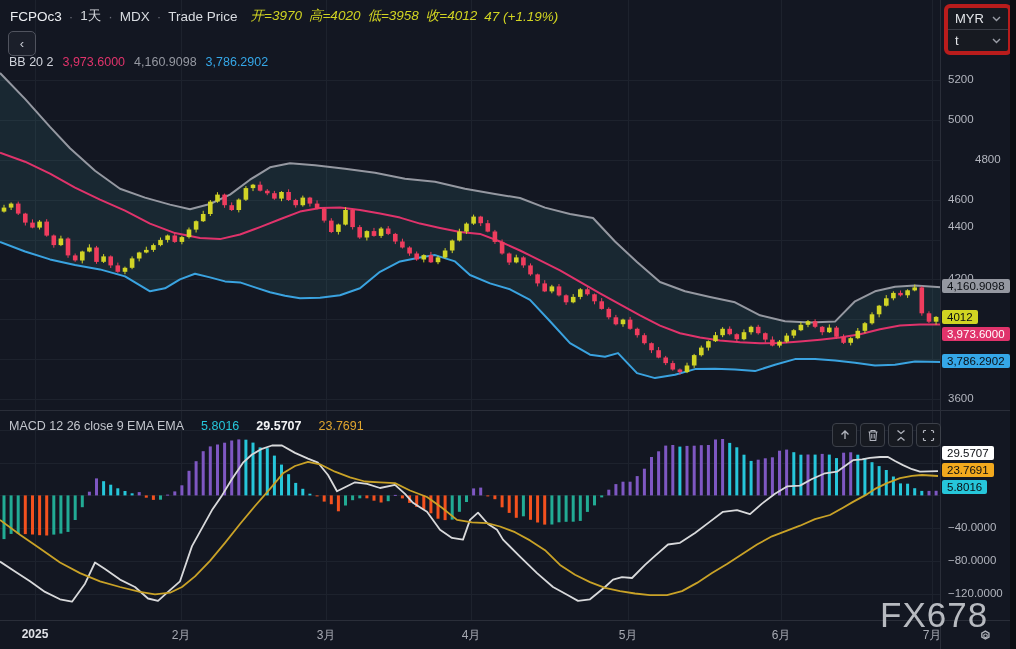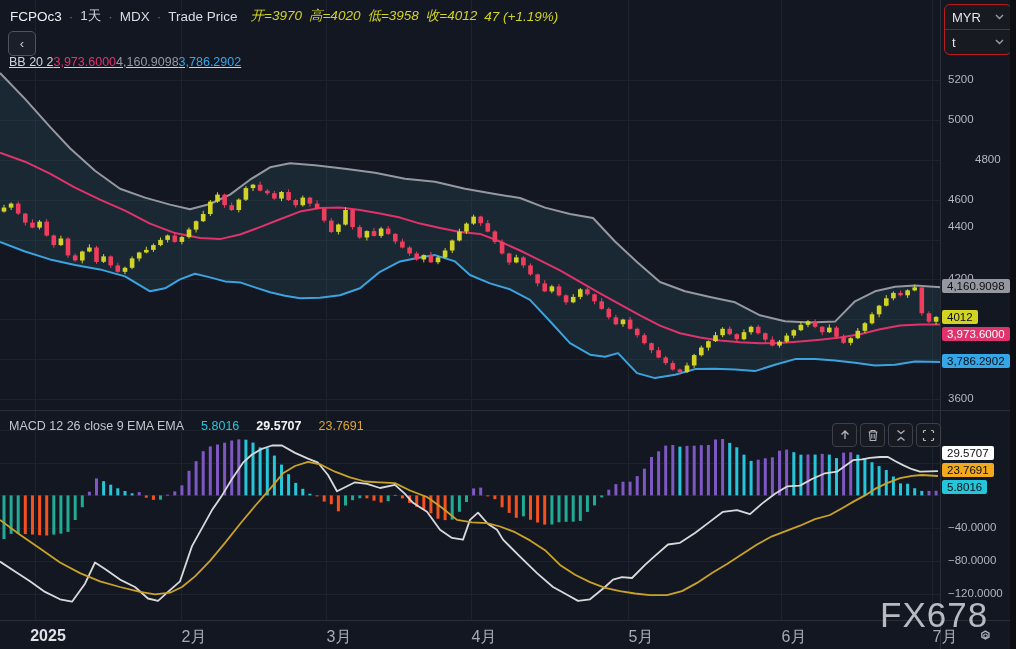--- a/index.html
+++ b/index.html
@@ -7,38 +7,38 @@
   .app{position:relative;width:1010px;height:649px;background:#131722;overflow:hidden;
        font-family:"Liberation Sans","DejaVu Sans",sans-serif;color:#b2b5be;}
   #chart-layer{position:absolute;left:0;top:0;width:1016px;height:649px;}
   .hdr{position:absolute;left:10px;top:7px;display:flex;align-items:center;gap:7px;
        font-size:13.5px;color:#d8dbe0;z-index:30;white-space:nowrap;}
   .hdr .sep{color:#6a6d78;}
   .hdr .yel{color:#d1d422;font-style:italic;}
   .backbtn{position:absolute;left:8px;top:31px;width:28px;height:25px;border:1px solid #50535e;
        border-radius:5px;background:#1b1f2a;color:#c9ccd4;display:flex;align-items:center;
        justify-content:center;font-size:13px;z-index:30;cursor:pointer;}
-  .bbrow{position:absolute;left:9px;top:55px;display:flex;font-size:12.5px;
-       color:#d1d4dc;z-index:30;white-space:nowrap;text-decoration:underline;}
+  .bbrow{position:absolute;left:9px;top:55px;display:flex;gap:9px;font-size:12.5px;
+       color:#d1d4dc;z-index:30;white-space:nowrap;}
   .macdrow{position:absolute;left:9px;top:419px;display:flex;gap:17px;font-size:12.5px;
        color:#c3c6cd;z-index:30;white-space:nowrap;}
-  .selbox{position:absolute;left:944px;top:4px;width:68px;height:51px;border:1px solid #b91c1c;
+  .selbox{position:absolute;left:944px;top:4px;width:68px;height:51px;border:4px solid #b91c1c;
        border-radius:6px;background:#171a21;z-index:40;display:flex;flex-direction:column;}
   .selrow{flex:1;display:flex;align-items:center;justify-content:space-between;
        padding:0 7px;color:#e3e5e9;font-size:13px;cursor:pointer;}
   .selrow + .selrow{border-top:1px solid #3a3d46;}
   .toolbar{position:absolute;left:832px;top:423px;display:flex;gap:3px;z-index:30;}
   .tbtn{width:25px;height:24px;border:1px solid #3c4049;border-radius:4px;background:#171a21;
        display:flex;align-items:center;justify-content:center;color:#b2b5be;cursor:pointer;}
   .axis-panel{position:absolute;left:941px;top:0;width:75px;height:649px;z-index:10;}
   .tick{position:absolute;left:7px;font-size:11.5px;color:#b2b5be;}
   .badge{position:absolute;left:1px;font-size:11.5px;padding:1px 5px;border-radius:2px;
        white-space:nowrap;z-index:20;}
   .time-axis{position:absolute;left:0;top:621px;width:1016px;height:28px;z-index:15;}
-  .tlabel{position:absolute;top:6px;font-size:16px;color:#9端a;color:#a7aab3;transform:translateX(-50%);margin-left:13px;}
+  .tlabel{position:absolute;top:6px;font-size:12px;color:#9端a;color:#a7aab3;transform:translateX(-50%);}
   .tlabel.strong{color:#dfe1e6;font-weight:bold;}
   .gearbtn{position:absolute;left:971px;top:625px;width:28px;height:20px;display:flex;
        align-items:center;justify-content:center;z-index:25;cursor:pointer;color:#aeb1b9;}
   .watermark{position:absolute;left:880px;top:595px;width:136px;font-size:35px;letter-spacing:1px;
        color:#b7bac0;z-index:50;pointer-events:none;font-weight:500;}
 </style>
 </head>
 <body>
 
 <div class="app">

